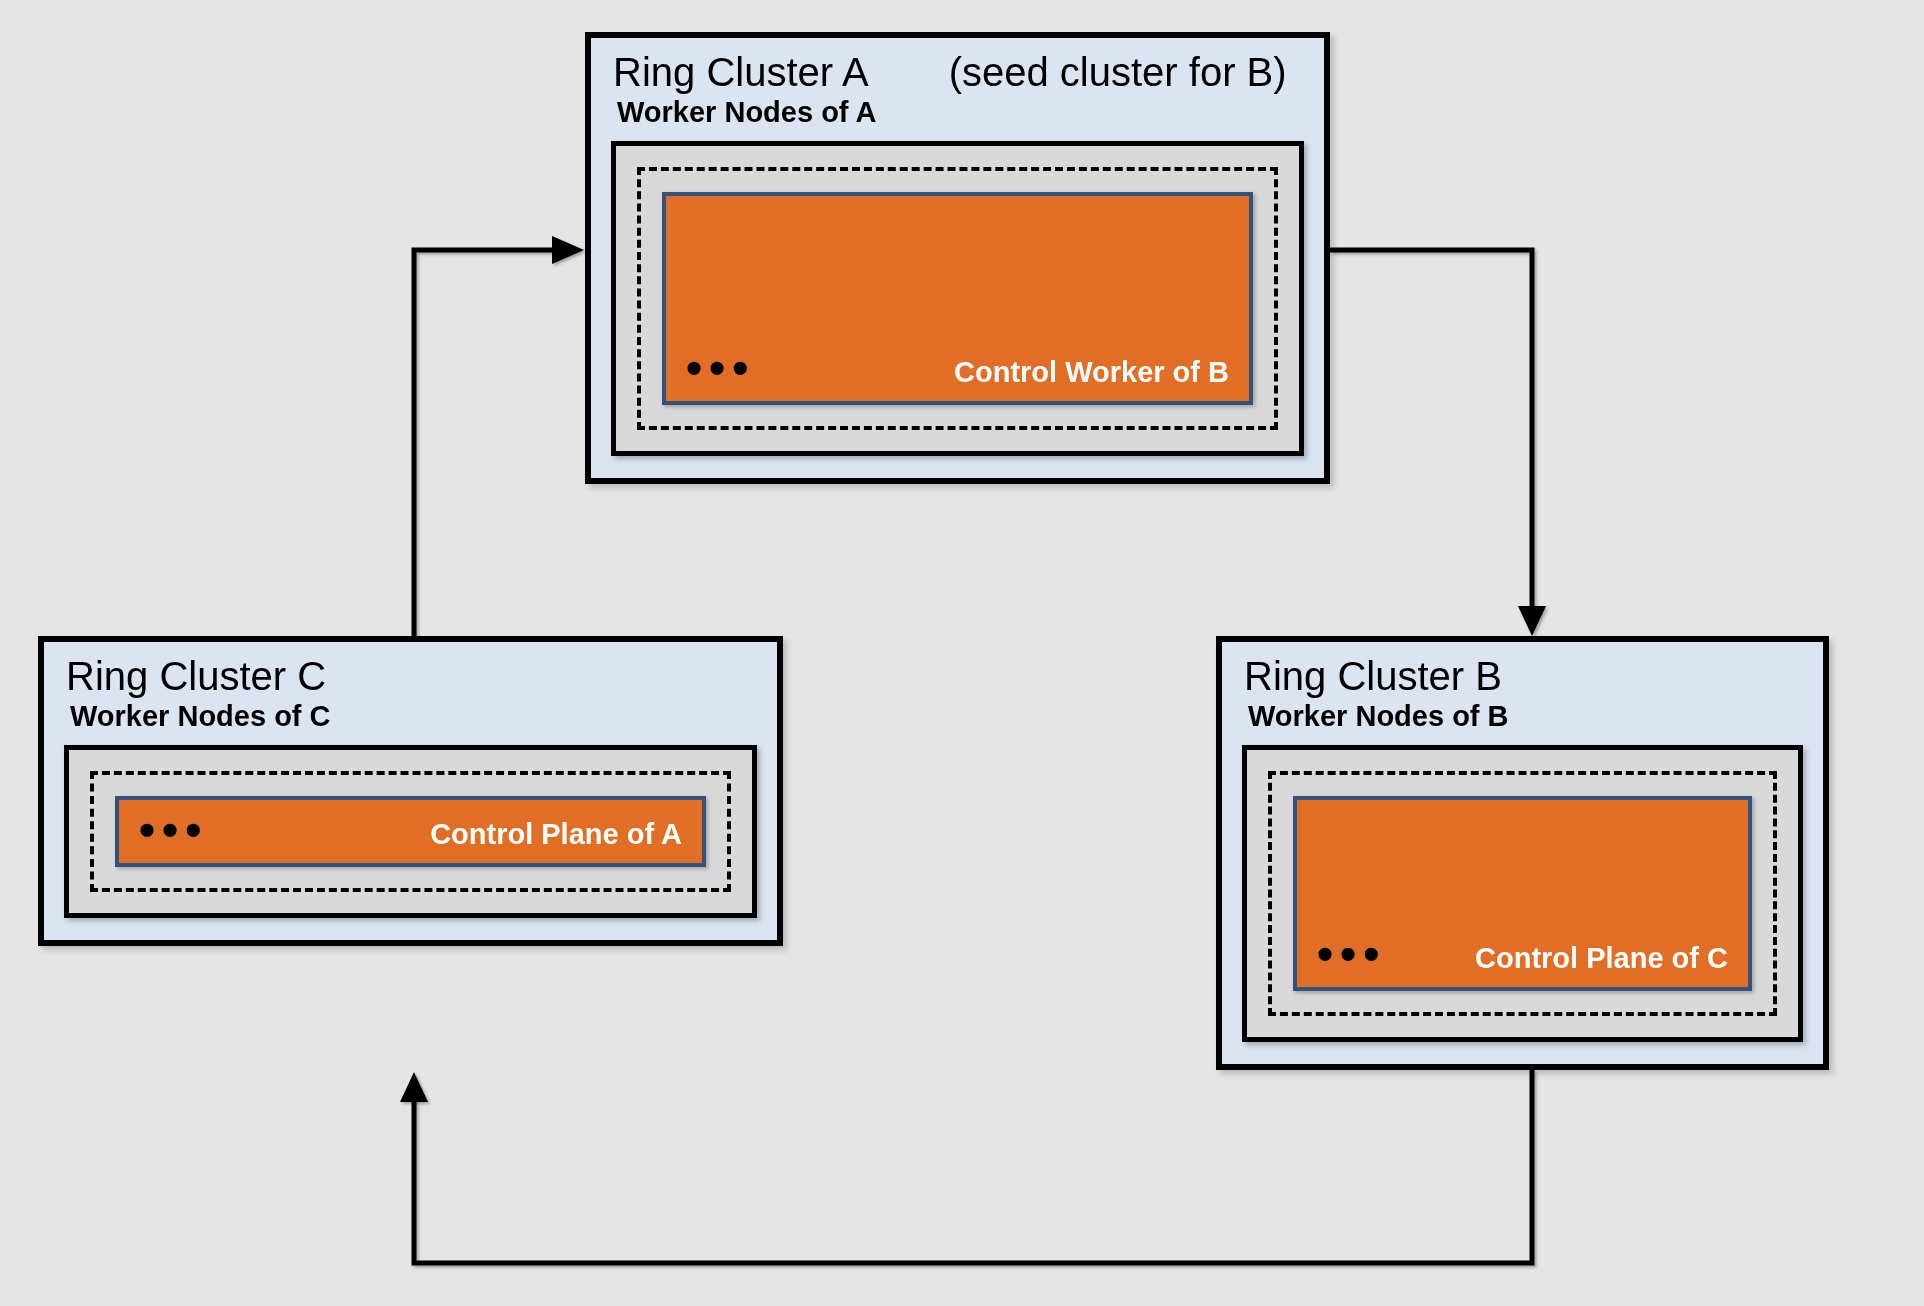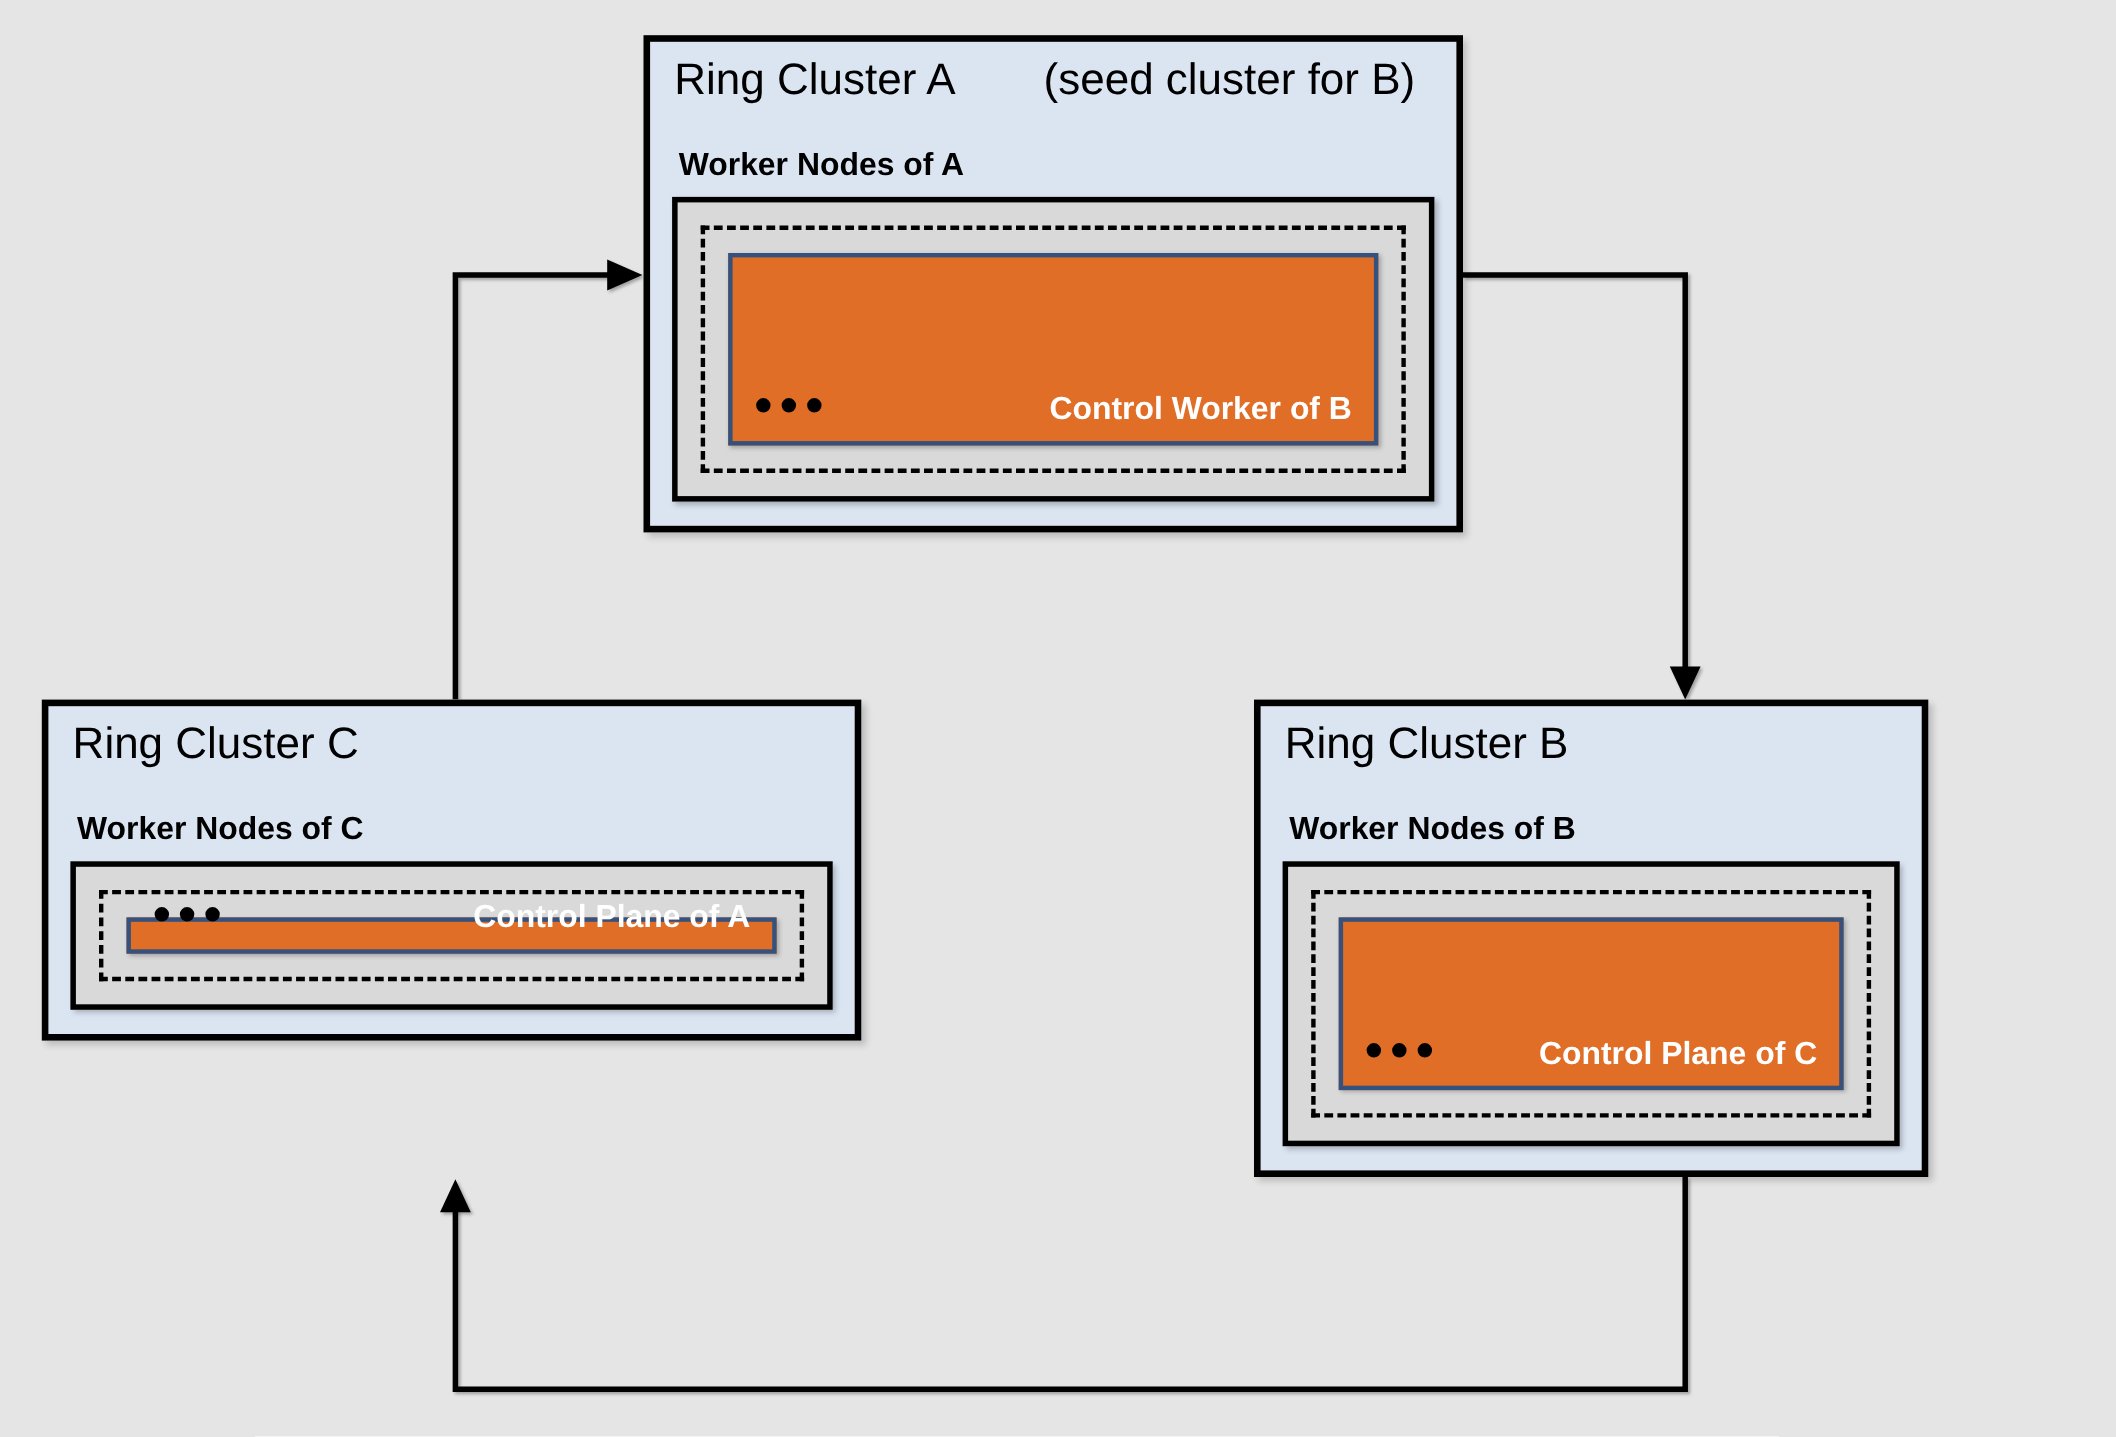--- a/index.html
+++ b/index.html
@@ -38,34 +38,33 @@
     box-sizing: border-box;
     background: var(--cluster-fill, #dbe5f2);
     border: 6px solid var(--line-color, #000);
     display: flex;
     flex-direction: column;
     padding: 10px 20px 22px 20px;
     box-shadow: 4px 4px 6px rgba(0,0,0,0.18);
   }
   #cluster-a { left: 585px;  top: 32px;  width: 745px; height: 452px; }
   #cluster-c { left: 38px;   top: 636px; width: 745px; height: 310px; }
-  #cluster-b { left: 1140px; top: 636px; width: 613px; height: 434px; }
+  #cluster-b { left: 1216px; top: 636px; width: 613px; height: 434px; }
 
   .cluster-title {
     display: flex;
     align-items: baseline;
     gap: 80px;
     font-size: 40px;
     line-height: 1.2;
     color: #000;
     padding-left: 2px;
     white-space: nowrap;
   }
   .worker-label {
-    margin-top: 38px;
     padding-left: 6px;
     font-size: 29px;
     font-weight: 700;
     line-height: 1.15;
     color: #000;
   }
   .node-pool {
     flex: 1 1 auto;
     margin-top: 12px;
     box-sizing: border-box;

